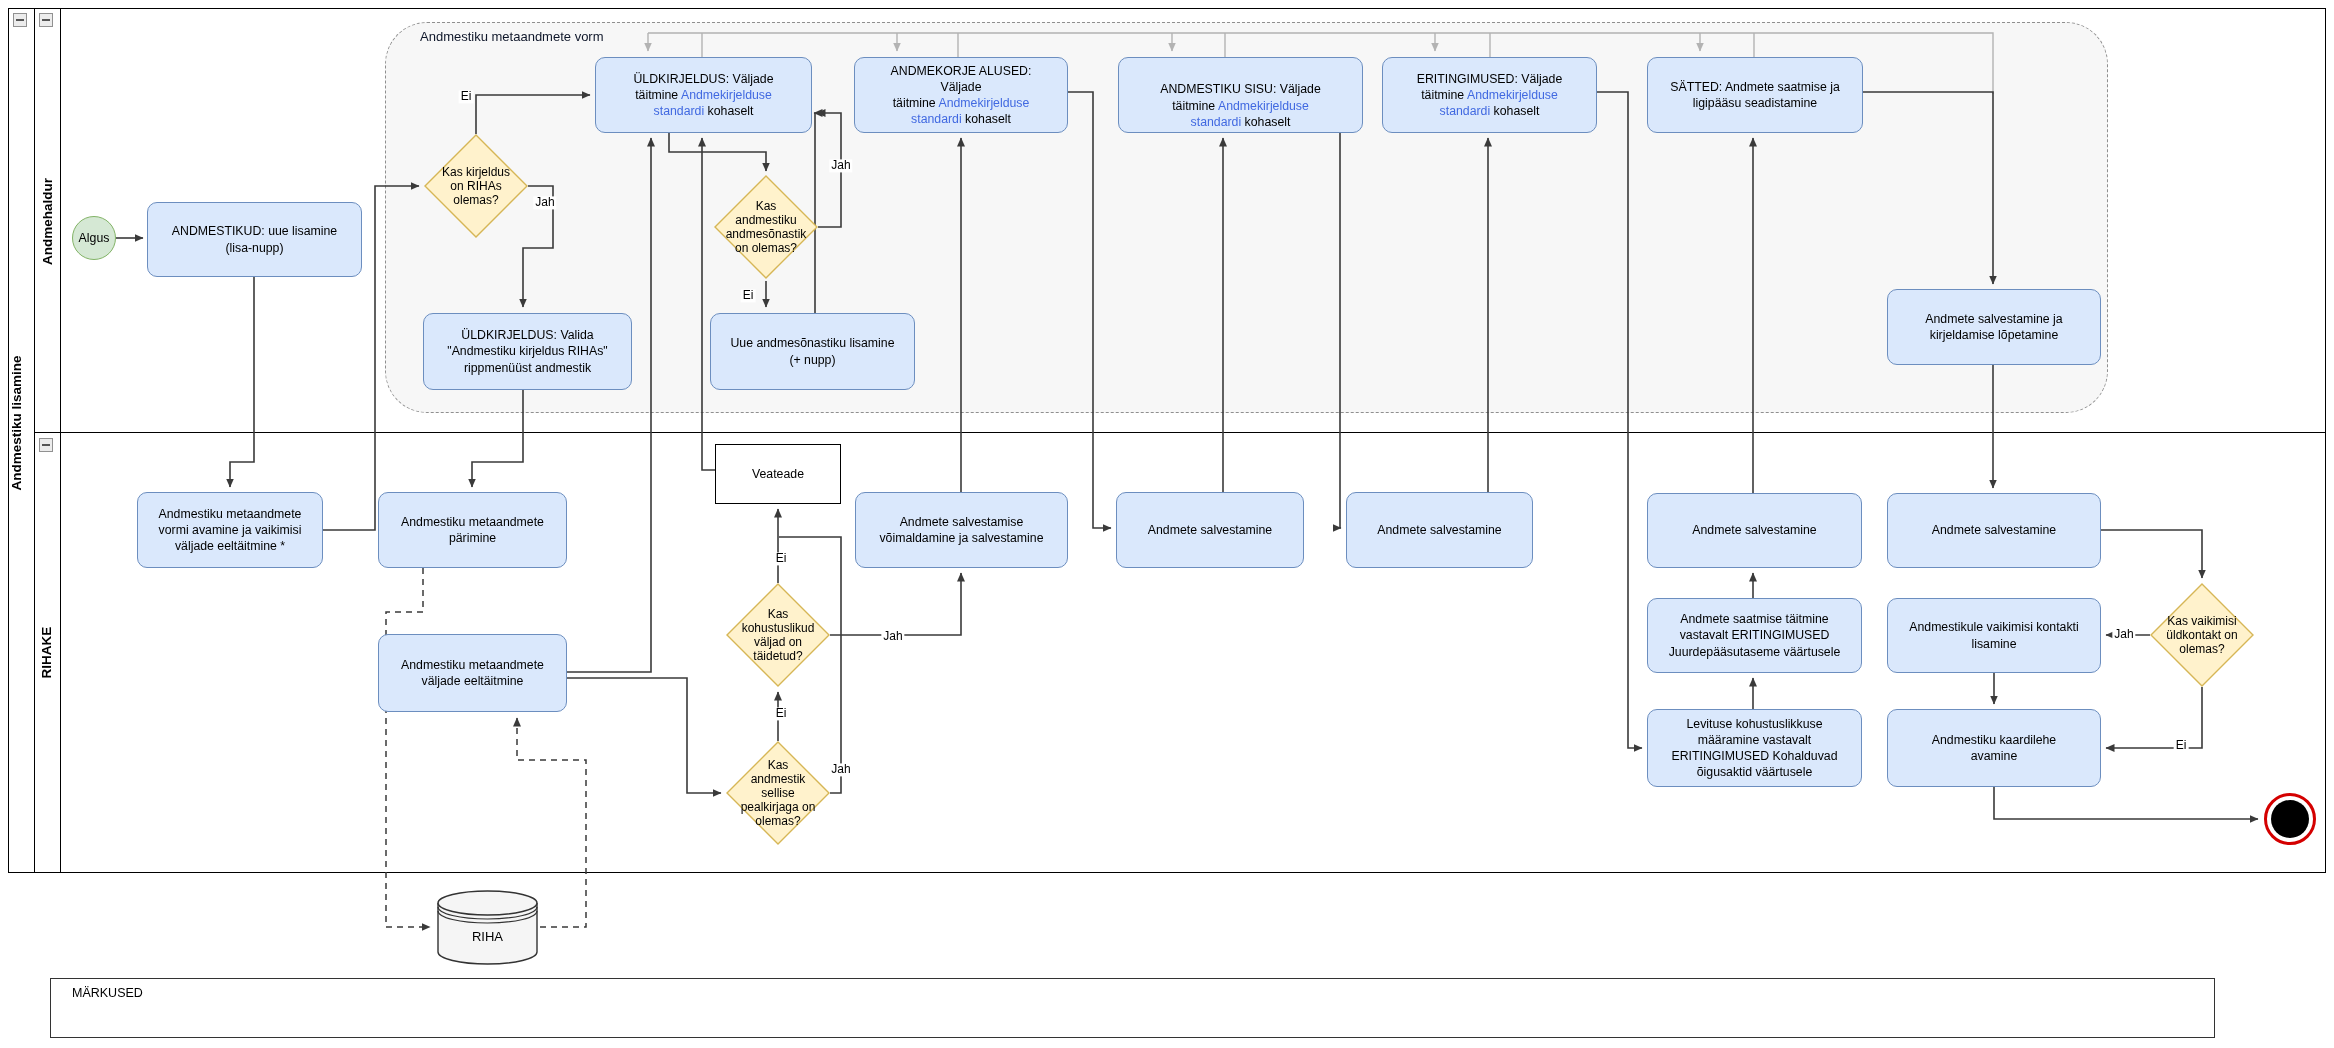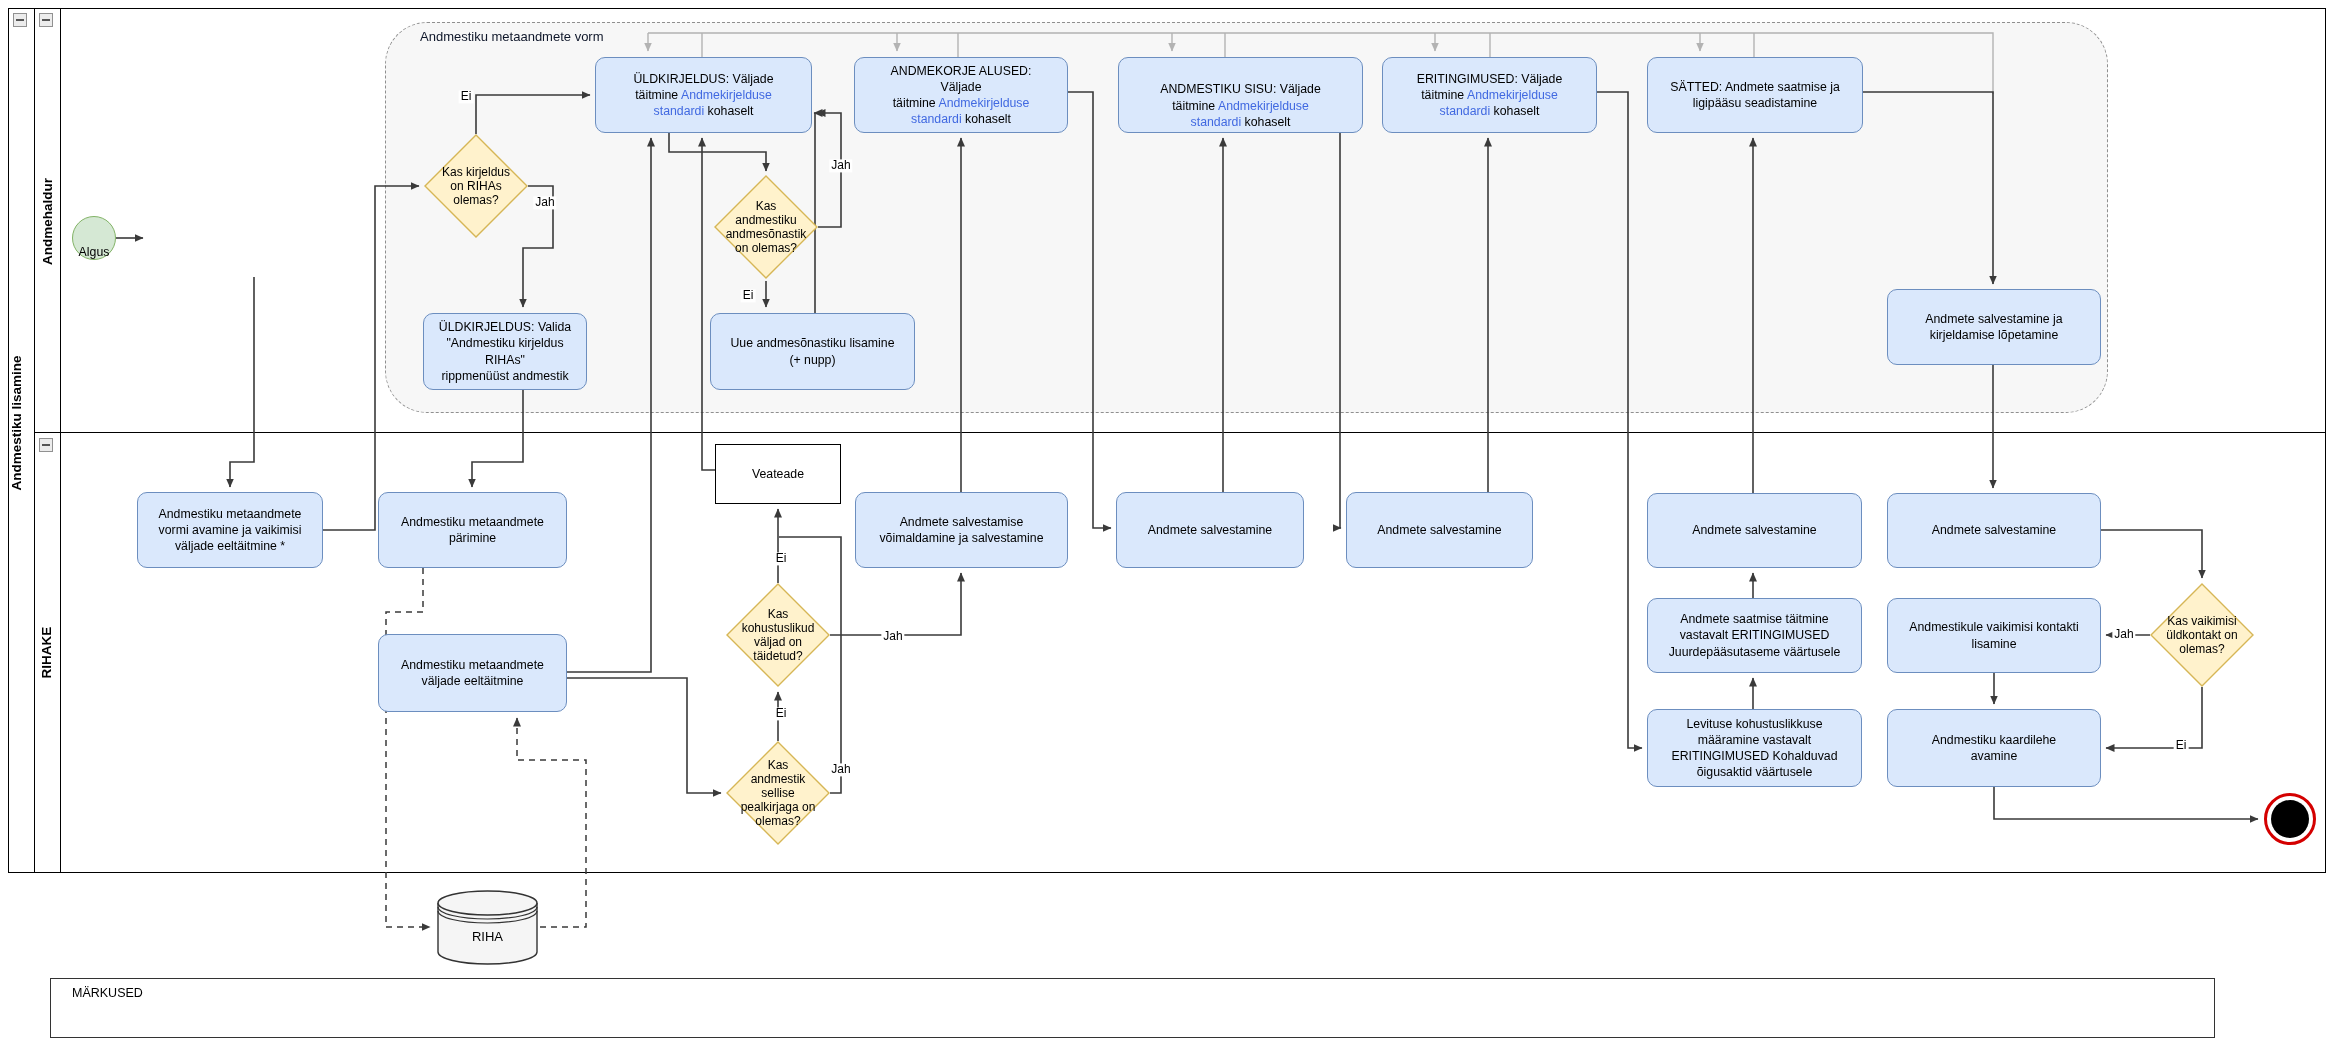--- a/index.html
+++ b/index.html
@@ -132,27 +132,31 @@
       <path d="M1994,673 V704" marker-end="url(#arw)"></path>
       <path d="M1994,787 V819 H2258" marker-end="url(#arw)"></path>
     </g>
 
     <g stroke="#3a3a3a" stroke-width="1.5" fill="none" stroke-dasharray="6,5">
       <path d="M423,568 V612 H386 V927 H430" marker-end="url(#arw)"></path>
       <path d="M540,927 H586 V760 H517 V718" marker-end="url(#arw)"></path>
     </g>
   </svg>
 
-  <div class="node start" style="left:72px;top:216px;width:44px;height:44px;align-items:flex-end;">
+  <div class="node start" style="left:72px;top:216px;width:44px;height:44px;">
       <span>Algus</span>
     </div>
   <div class="node end-outer" style="left:2264px;top:793px;">
       <div class="end-inner"></div>
     </div>
 
+  <div class="node box" style="left:147px;top:202px;width:215px;height:75px;">
+      <span class="t">ANDMESTIKUD: uue lisamine
+(lisa-nupp)</span>
+    </div>
   <div class="node box" style="left:595px;top:57px;width:217px;height:76px;">
       <span class="t"><span>ÜLDKIRJELDUS: Väljade
 täitmine </span><span class="link">Andmekirjelduse
 standardi</span><span> kohaselt</span></span>
     </div>
   <div class="node box" style="left:854px;top:57px;width:214px;height:76px;">
       <span class="t"><span>ANDMEKORJE ALUSED:
 Väljade
 täitmine </span><span class="link">Andmekirjelduse
 standardi</span><span> kohaselt</span></span>
@@ -164,21 +168,21 @@
     </div>
   <div class="node box" style="left:1382px;top:57px;width:215px;height:76px;">
       <span class="t"><span>ERITINGIMUSED: Väljade
 täitmine </span><span class="link">Andmekirjelduse
 standardi</span><span> kohaselt</span></span>
     </div>
   <div class="node box" style="left:1647px;top:57px;width:216px;height:76px;">
       <span class="t">SÄTTED: Andmete saatmise ja
 ligipääsu seadistamine</span>
     </div>
-  <div class="node box" style="left:423px;top:313px;width:164px;height:77px;">
+  <div class="node box" style="left:423px;top:313px;width:209px;height:77px;">
       <span class="t">ÜLDKIRJELDUS: Valida
 "Andmestiku kirjeldus RIHAs"
 rippmenüüst andmestik</span>
     </div>
   <div class="node box" style="left:710px;top:313px;width:205px;height:77px;">
       <span class="t">Uue andmesõnastiku lisamine
 (+ nupp)</span>
     </div>
   <div class="node box" style="left:1887px;top:289px;width:214px;height:76px;">
       <span class="t">Andmete salvestamine ja

